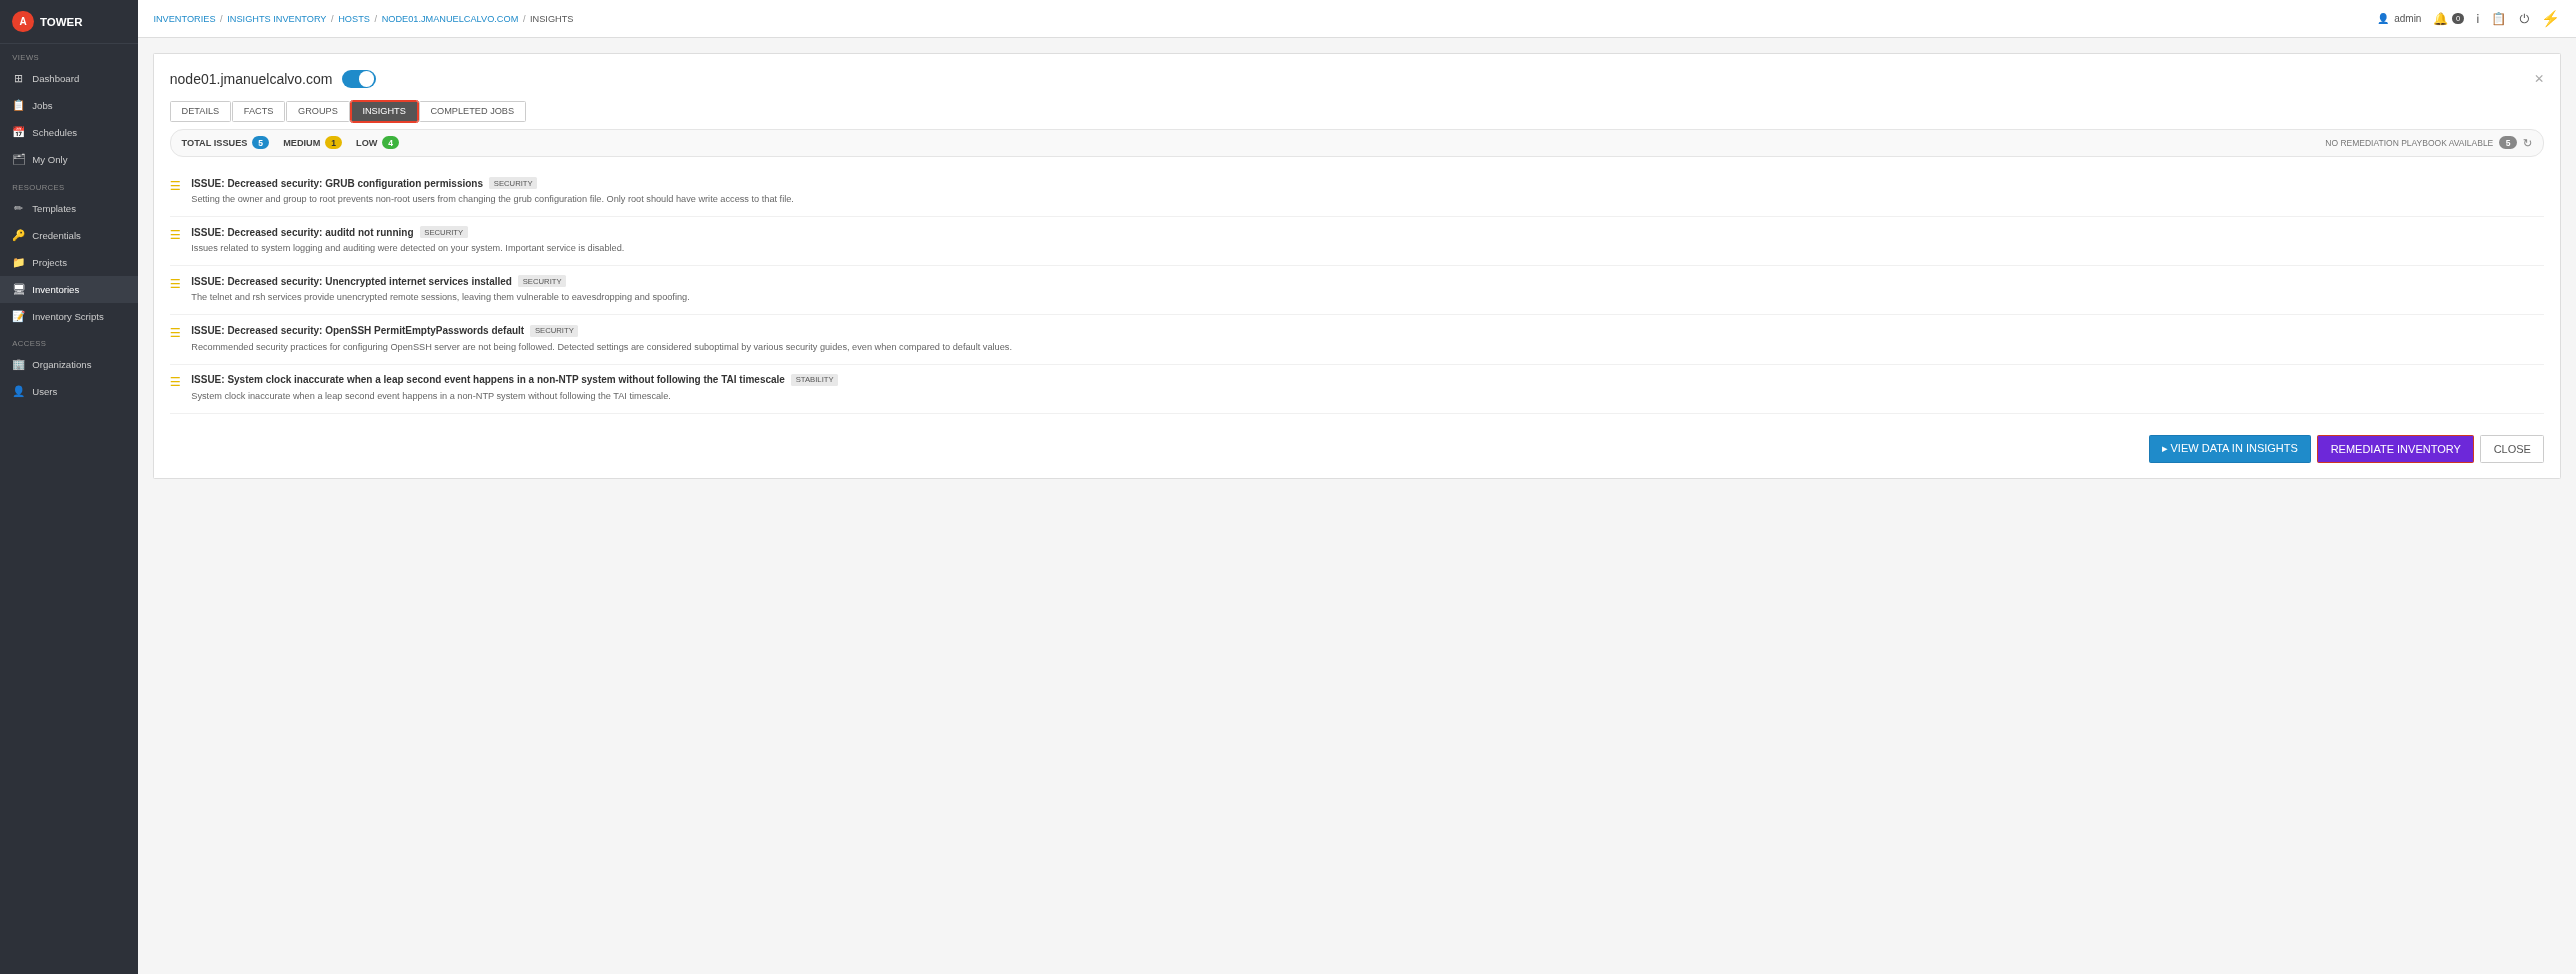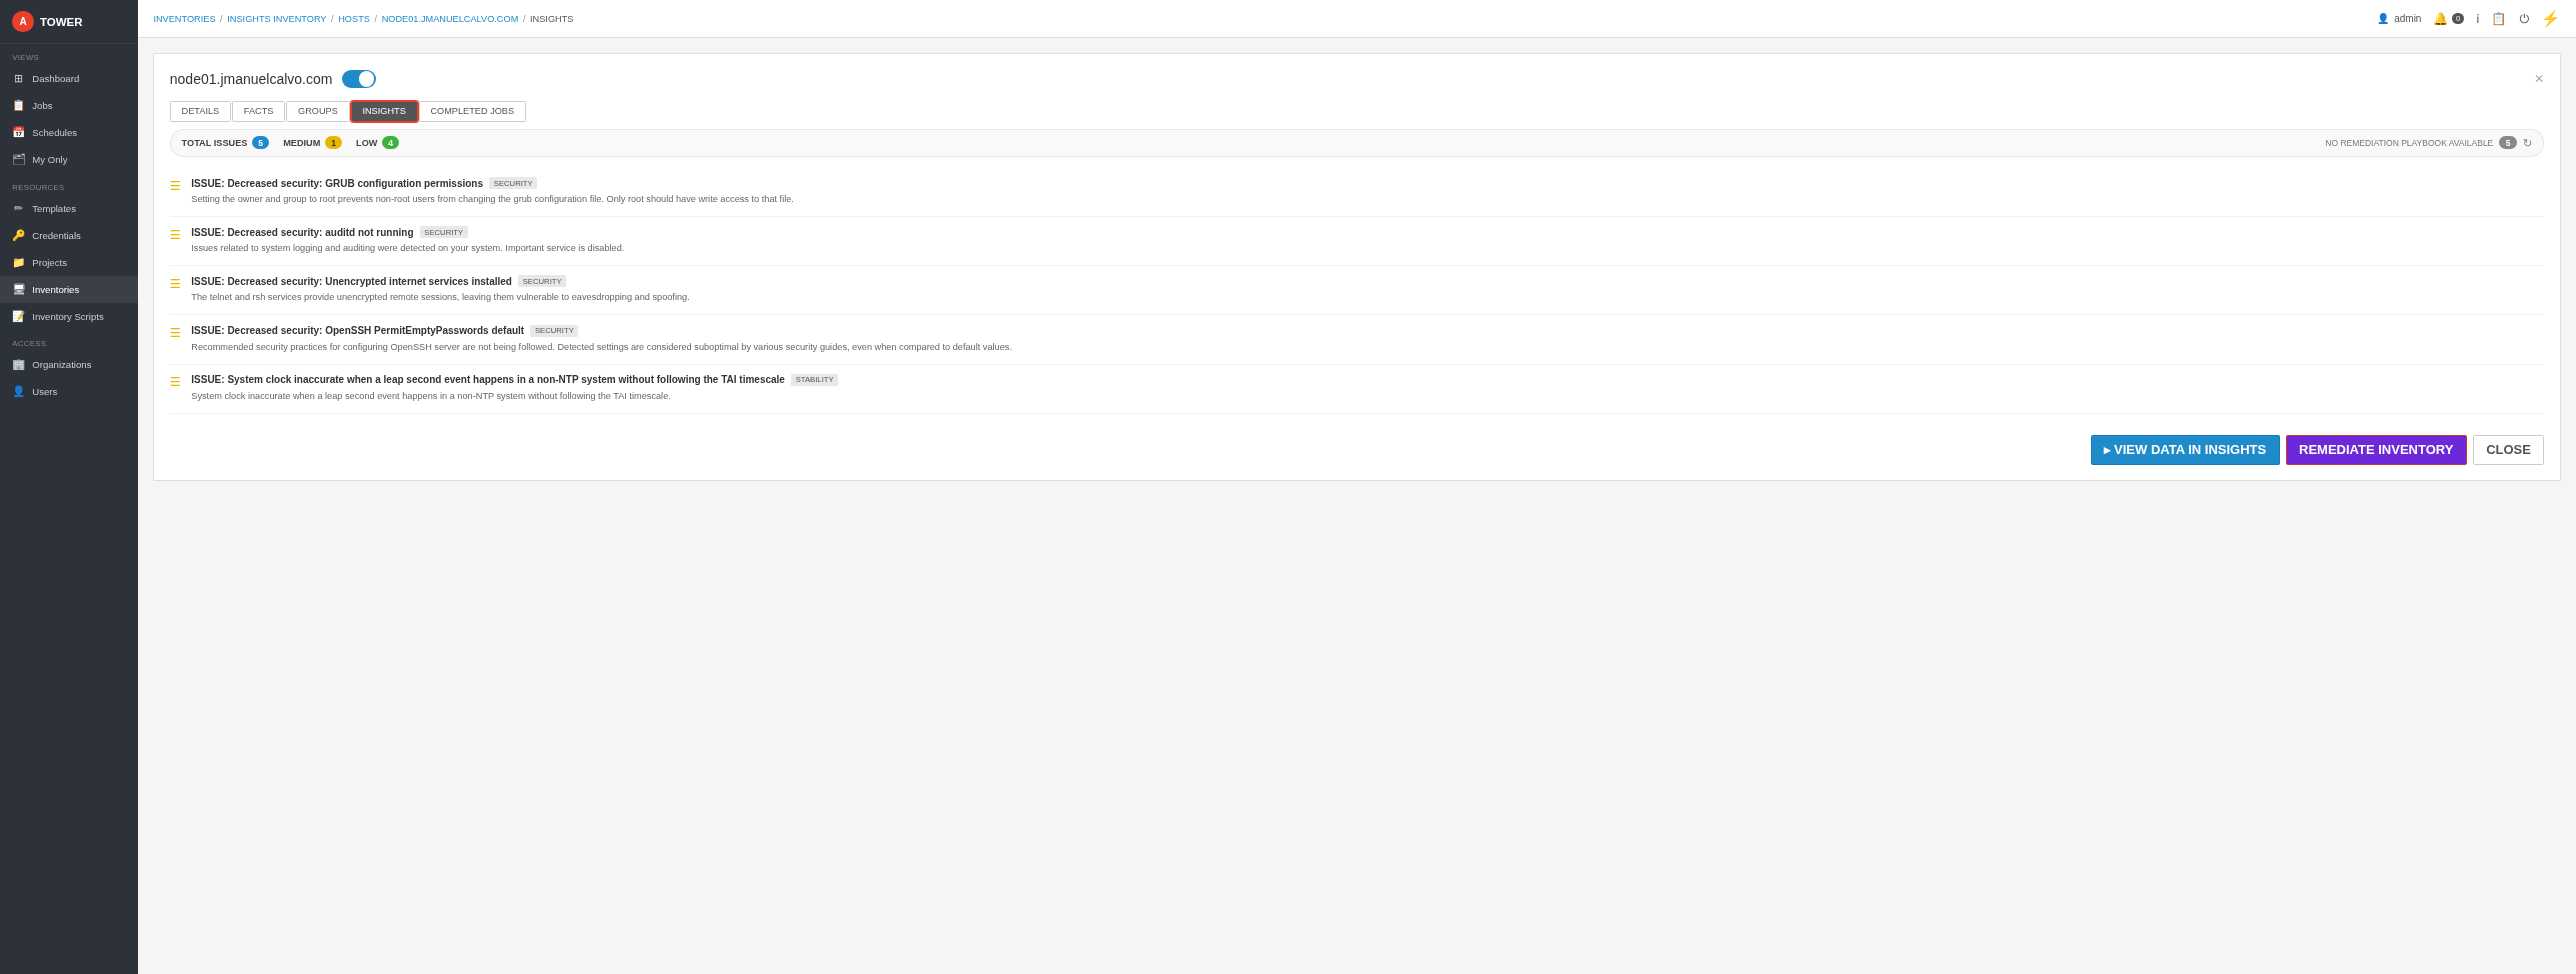--- a/index.html
+++ b/index.html
@@ -188,22 +188,22 @@
 
     
     .card-footer {
       display: flex; justify-content: flex-end; gap: 6.2px;
       margin-top: 12.3px;
       padding-top: 9.2px;
     }
     .btn {
       padding: 6.2px 12.3px;
       border-radius: 1.5px;
-      font-size: 13px;
-      font-weight: 700;
+      font-size: 11px;
+      font-weight: 400;
       cursor: pointer;
       border: 0.8px solid transparent;
       text-transform: uppercase;
     }
     .btn-primary { background: #1f8bca; color: #fff; border-color: #1a7ab5; }
     .btn-danger { background: #6d28d9; color: #fff; border-color: #d03820; }
     .btn-default { background: #fff; color: #555; border-color: #ccc; }
 
     
     .activity-icon { font-size: 15.4px; color: #888; cursor: pointer; }

